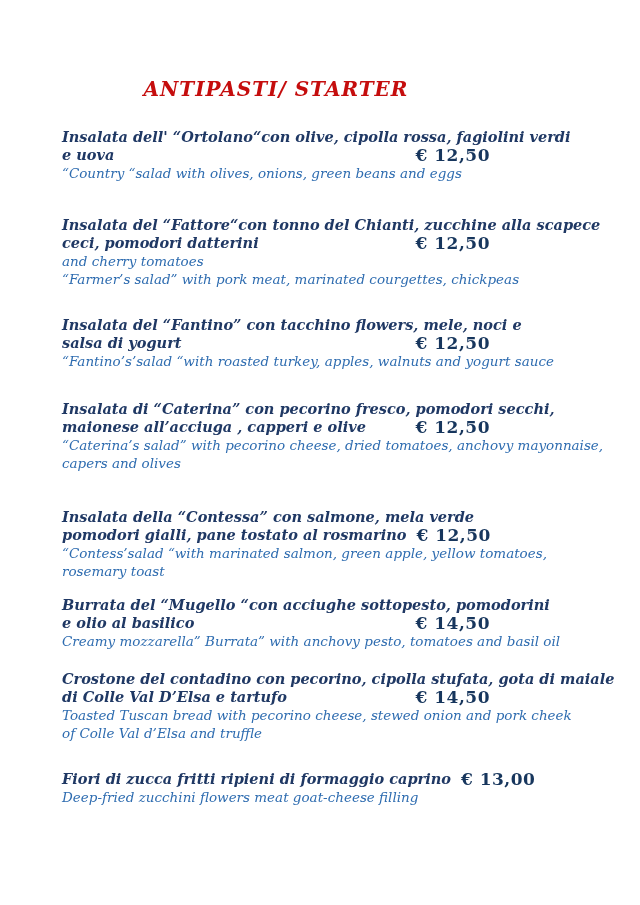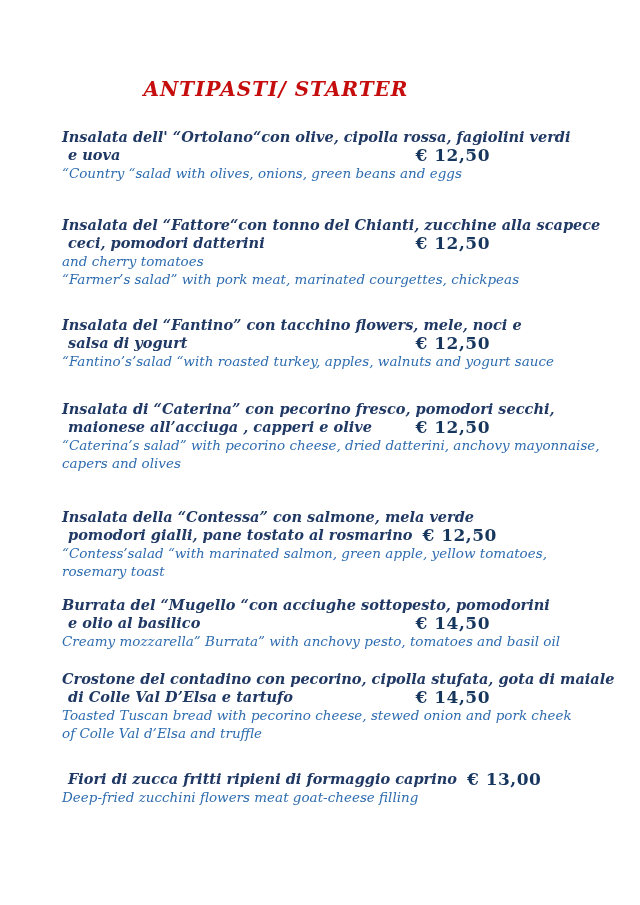--- a/index.html
+++ b/index.html
@@ -38,21 +38,20 @@
     font-weight: bold;
     font-style: italic;
     font-size: 14.5px;
     line-height: 18px;
     white-space: nowrap;
   }
   .name-line.with-price {
     display: flex;
     justify-content: space-between;
     align-items: flex-end;
-    margin-left: 6px;
   }
   .price {
     color: #17365d;
     font-weight: bold;
     font-style: normal;
     font-size: 17px;
     letter-spacing: 0.5px;
     flex: 0 0 auto;
     padding-left: 10px;
   }
@@ -107,21 +106,21 @@
     </div>
     <div class="desc-line">“Fantino’s’salad “with roasted turkey, apples, walnuts and yogurt sauce</div>
   </div>
 
   <div class="item gap-c">
     <div class="name-line">Insalata di “Caterina” con pecorino fresco, pomodori secchi,</div>
     <div class="name-line with-price">
       <span>maionese all’acciuga , capperi e olive</span>
       <span class="price">€ 12,50</span>
     </div>
-    <div class="desc-line">“Caterina’s salad” with pecorino cheese, dried datterini, anchovy mayonnaise,</div>
+    <div class="desc-line">“Caterina’s salad” with pecorino cheese, dried tomatoes, anchovy mayonnaise,</div>
     <div class="desc-line">capers and olives</div>
   </div>
 
   <div class="item gap-d">
     <div class="name-line">Insalata della “Contessa” con salmone, mela verde</div>
     <div class="name-line with-price">
       <span>pomodori gialli, pane tostato  al rosmarino</span>
       <span class="price">€ 12,50</span>
     </div>
     <div class="desc-line">“Contess’salad “with marinated salmon, green apple, yellow tomatoes,</div>

